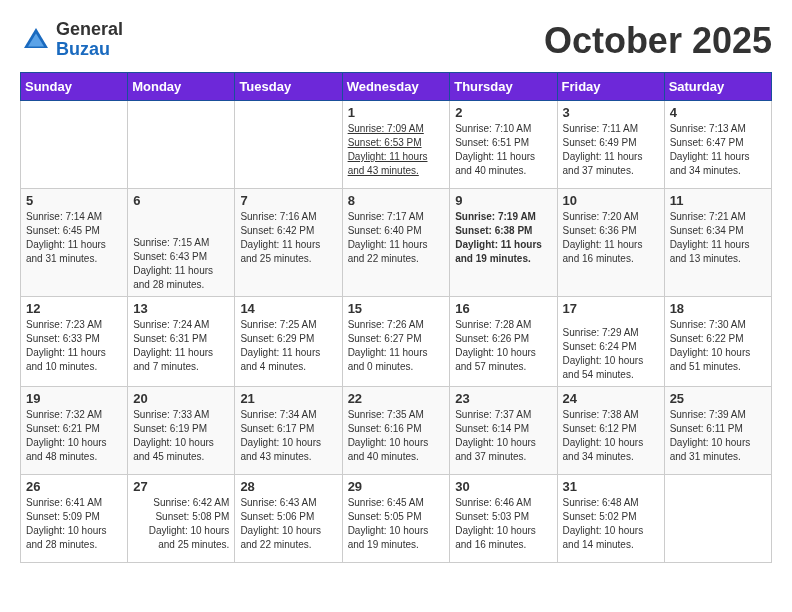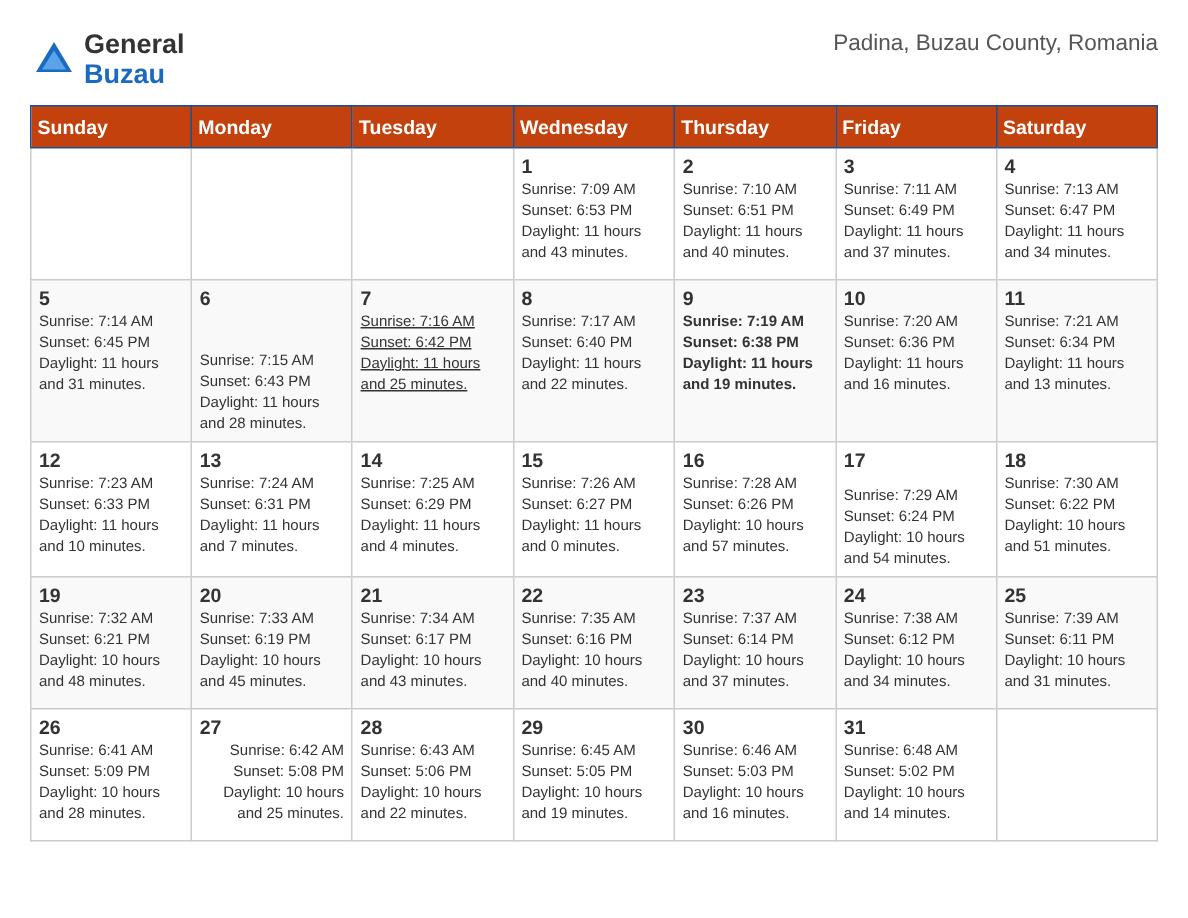--- a/index.html
+++ b/index.html
@@ -51,21 +51,21 @@
     .subtitle {
       font-size: 15px;
       color: #555;
     }
     .calendar {
       width: 100%;
       border-collapse: collapse;
       border: 1px solid #ccc;
     }
     .calendar th {
-      background-color: #c2410c;
+      background-color: #6d28d9;
       color: #fff;
       font-size: 13px;
       font-weight: bold;
       padding: 6px 4px;
       text-align: left;
       border: 1px solid #1a4f9a;
     }
     .calendar td {
       border: 1px solid #ccc;
       vertical-align: top;
@@ -102,21 +102,21 @@
     <svg class="logo-icon" viewBox="0 0 40 40">
       <polygon points="20,5 35,30 5,30" fill="#1a6abf"></polygon>
       <polygon points="20,12 30,28 10,28" fill="#5ba3e8"></polygon>
     </svg>
     <div class="logo-text">
       <span class="logo-general">General</span>
       <span class="logo-blue">Buzau</span>
     </div>
   </div>
   <div class="title-section">
-    <div class="subtitle">Padina, Buzau County, Romania</div>
+    <div class="month-title">October 2025</div>
   </div>
 </div>
 
 <table class="calendar">
   <thead>
     <tr>
     <th>Sunday</th>
         <th>Monday</th>
         <th>Tuesday</th>
         <th>Wednesday</th>
@@ -125,21 +125,21 @@
         <th>Saturday</th>
       </tr>
   </thead>
   <tbody id="calendar-body">
   <tr>
         <td class="empty-cell"></td>
         <td class="empty-cell"></td>
         <td class="empty-cell"></td>
         <td>
           <div class="day-number">1</div>
-          <div class="day-info" style="white-space: pre-line;">Sunrise: 7:09 AM
+          <div class="day-info" style="white-space: pre-line; text-decoration: underline;">Sunrise: 7:09 AM
 Sunset: 6:53 PM
 Daylight: 11 hours
 and 43 minutes.</div>
         </td>
         <td>
           <div class="day-number">2</div>
           <div class="day-info" style="white-space: pre-line;">Sunrise: 7:10 AM
 Sunset: 6:51 PM
 Daylight: 11 hours
 and 40 minutes.</div>
@@ -169,21 +169,21 @@
         </td>
         <td>
           <div class="day-number">6</div>
           <div class="day-info" style="white-space: pre-line; margin-top: 28px;">Sunrise: 7:15 AM
 Sunset: 6:43 PM
 Daylight: 11 hours
 and 28 minutes.</div>
         </td>
         <td>
           <div class="day-number">7</div>
-          <div class="day-info" style="white-space: pre-line; text-decoration: underline;">Sunrise: 7:16 AM
+          <div class="day-info" style="white-space: pre-line;">Sunrise: 7:16 AM
 Sunset: 6:42 PM
 Daylight: 11 hours
 and 25 minutes.</div>
         </td>
         <td>
           <div class="day-number">8</div>
           <div class="day-info" style="white-space: pre-line;">Sunrise: 7:17 AM
 Sunset: 6:40 PM
 Daylight: 11 hours
 and 22 minutes.</div>

